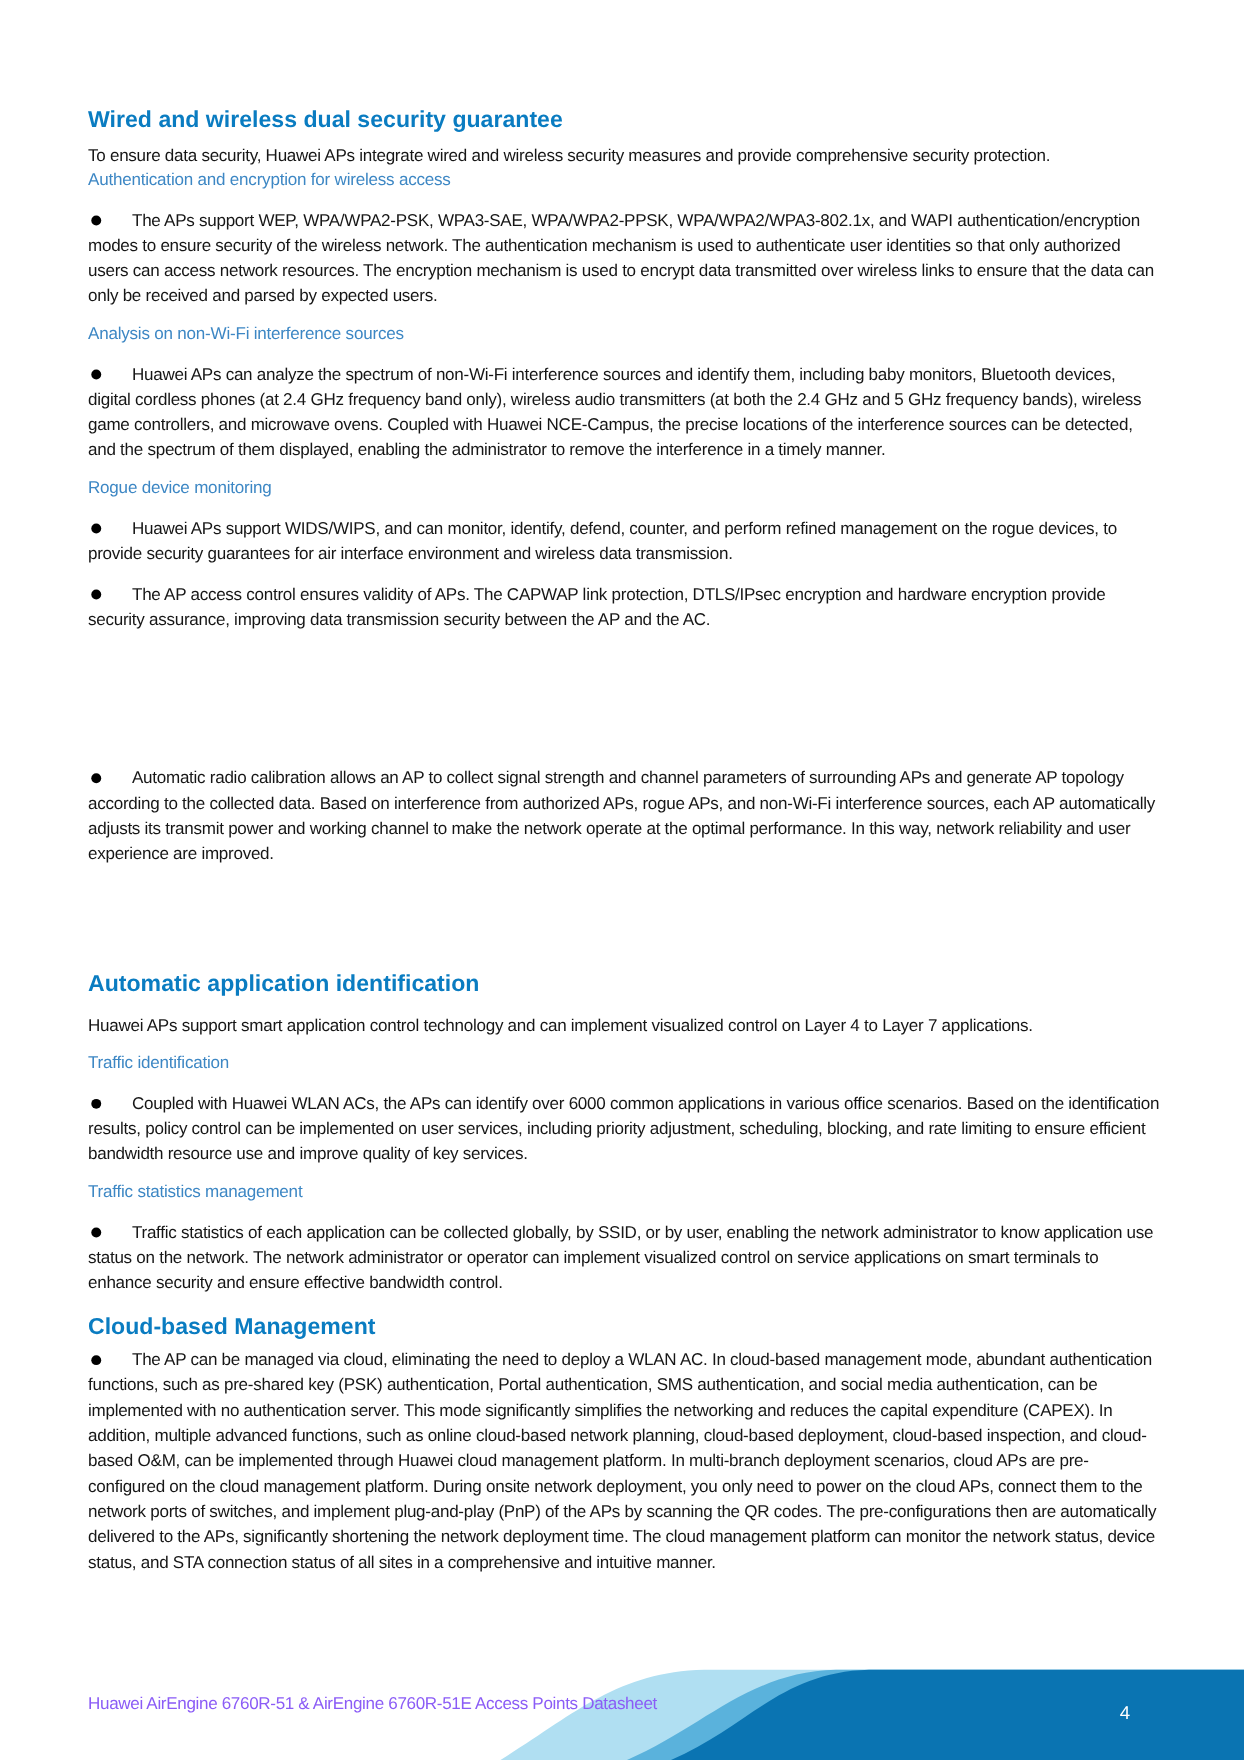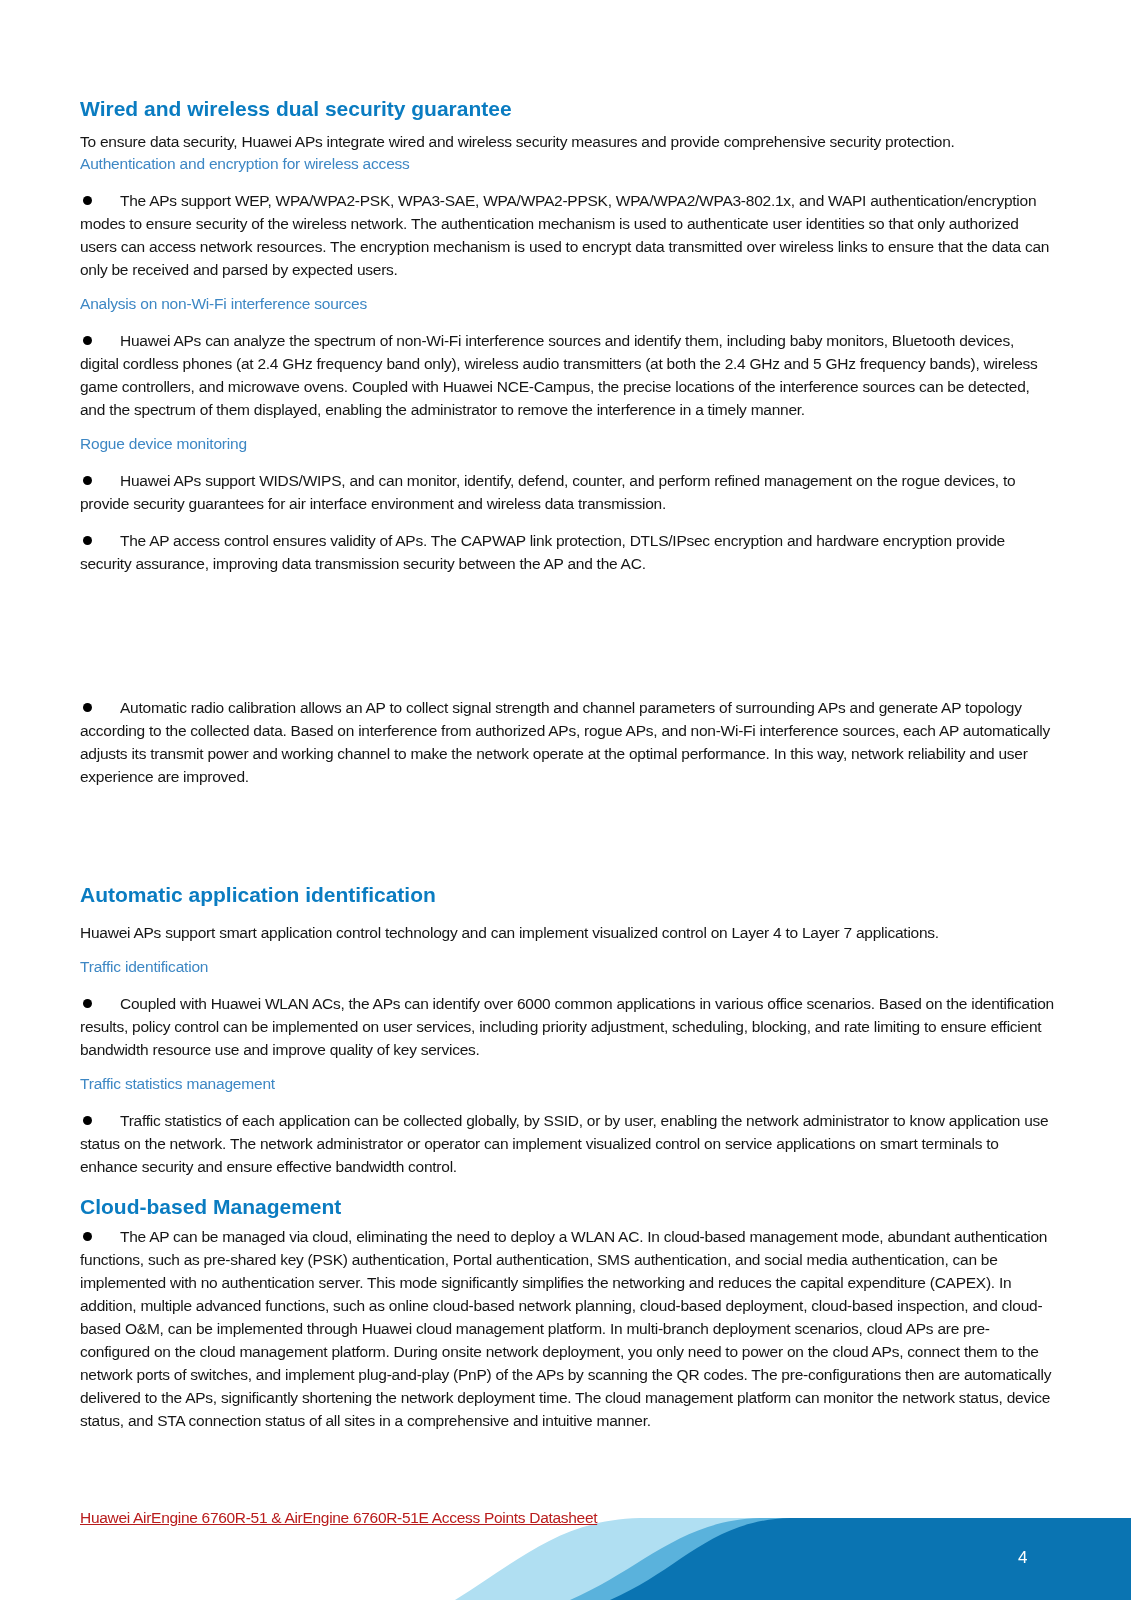--- a/index.html
+++ b/index.html
@@ -21,22 +21,22 @@
       font-size: 15.5px; line-height: 23px; margin: 0; letter-spacing: -0.25px;
       color: #161616;
     }
     .bullet { position: relative; text-indent: 40px; }
     .bullet .dot {
       position: absolute; left: 3px; top: 7px; width: 9px; height: 9px;
       border-radius: 50%; background: #000; text-indent: 0;
     }
     .sec { position: absolute; left: 0; width: 975px; }
     .footer-text {
-      position: absolute; left: 80px; top: 1508px; width: 520px;
-      font-size: 15.5px; line-height: 20px; color: #b91c1c; letter-spacing: -0.3px; text-decoration: underline;
+      position: absolute; left: 80px; top: 1540px; width: 520px;
+      font-size: 15.5px; line-height: 20px; color: #8b5cf6; letter-spacing: -0.3px;
     }
     .page-num {
       position: absolute; left: 1018px; top: 1548px;
       font-size: 17px; color: #ffffff; font-family: "Liberation Sans", sans-serif;
     }
     .wave { position: absolute; left: 0; top: 1500px; width: 1131px; height: 100px; }
   </style>
 </head>
 <body>
 

